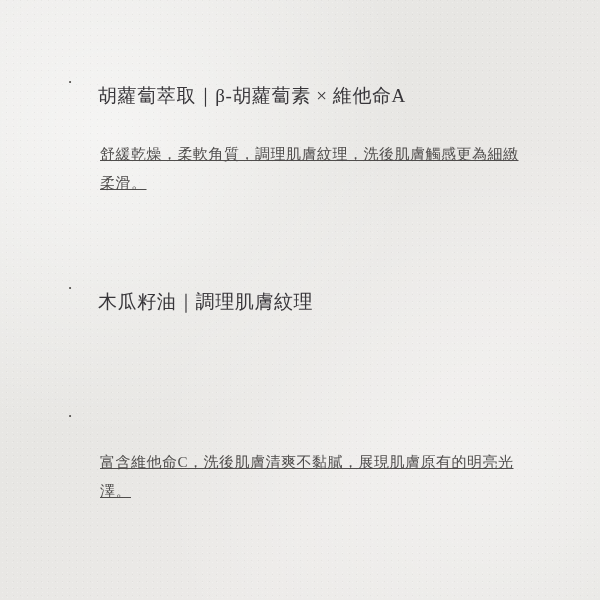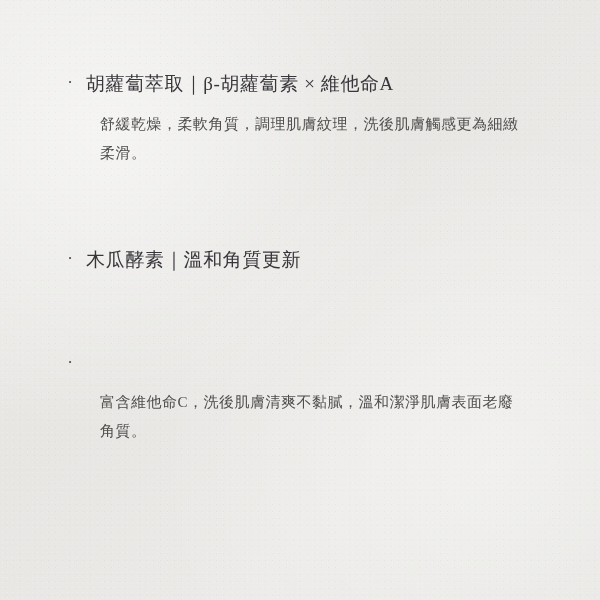--- a/index.html
+++ b/index.html
@@ -59,29 +59,30 @@
     flex: 0 0 auto;
     width: 8px;
     text-align: center;
   }
   .heading {
     font-size: 19px;
     line-height: 28px;
     color: #38363a;
     letter-spacing: 0.6px;
     font-weight: normal;
-    margin: 0;
+    margin: 12px;
   }
   .body {
-    margin: 12px 0 0 34px;
+    margin: 18px 0 0 34px;
     font-size: 15px;
     line-height: 29px;
     color: #4f4d4c;
     letter-spacing: 0.5px;
     max-width: 420px;
+    text-decoration: underline;
   }
   .gap-1 { height: 36px; }
   .gap-2 { height: 34px; }
 </style>
 </head>
 <body>
 
 <div class="page">
   <div class="grain"></div>
 
@@ -93,27 +94,27 @@
         <h2 class="heading">胡蘿蔔萃取｜β-胡蘿蔔素 × 維他命A</h2>
       </div>
       <p class="body">舒緩乾燥，柔軟角質，調理肌膚紋理，洗後肌膚觸感更為細緻柔滑。</p>
     </div>
 
     <div class="gap-1"></div>
 
     <div class="block">
       <div class="heading-row">
         <span class="bullet">·</span>
-        <h2 class="heading">木瓜酵素｜溫和角質更新</h2>
+        <h2 class="heading">木瓜籽油｜調理肌膚紋理</h2>
       </div>
     </div>
 
     <div class="gap-2"></div>
 
     <div class="block">
       <div class="heading-row">
         <span class="bullet">·</span>
       </div>
-      <p class="body">富含維他命C，洗後肌膚清爽不黏膩，溫和潔淨肌膚表面老廢角質。</p>
+      <p class="body">富含維他命C，洗後肌膚清爽不黏膩，展現肌膚原有的明亮光澤。</p>
     </div>
 
   </div>
 </div>
 
 </body></html>

